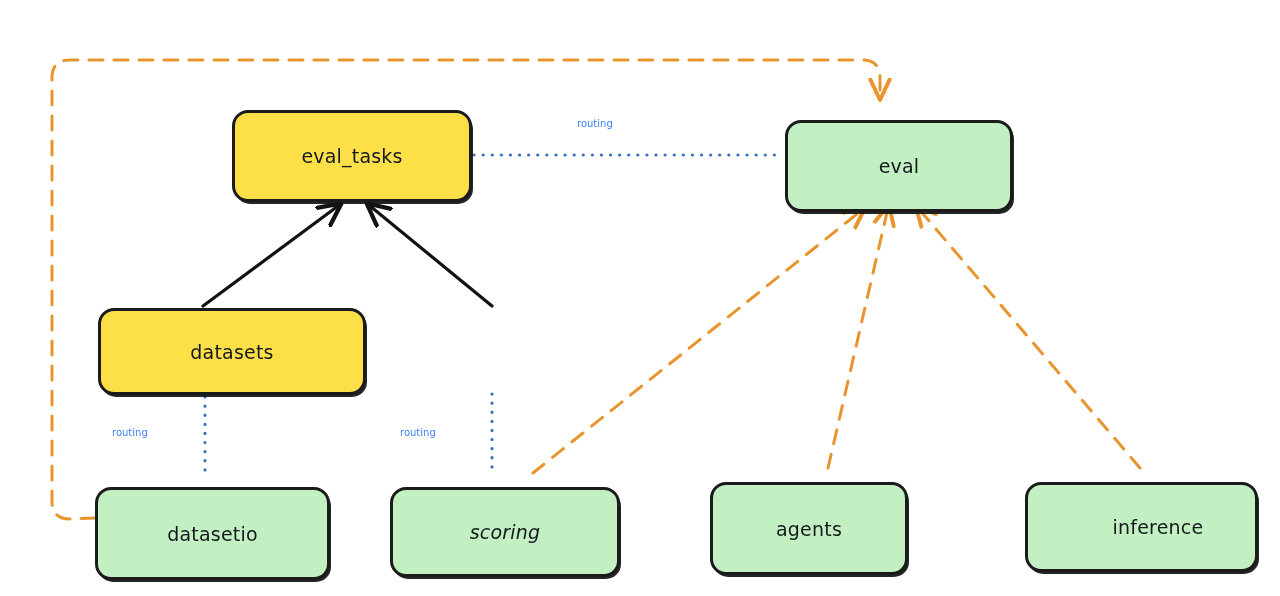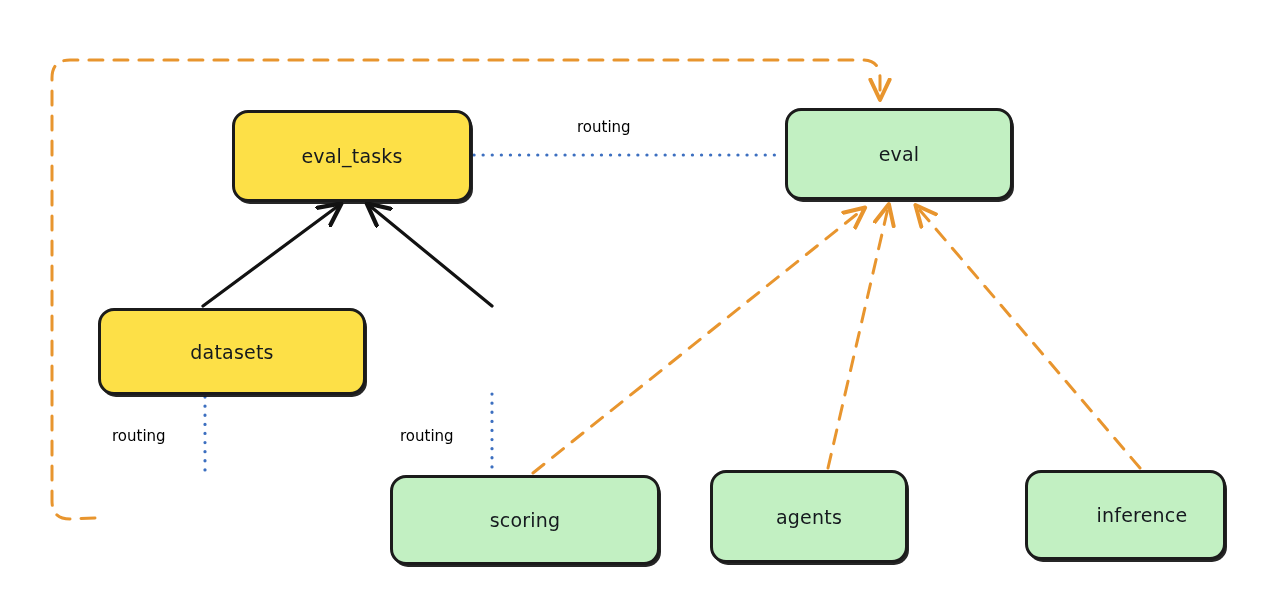--- a/index.html
+++ b/index.html
@@ -40,30 +40,31 @@
     font-size: 19px;
     color: #15191e;
     letter-spacing: 0.2px;
     box-shadow: 2px 3px 0 -1px rgba(20,20,20,0.92);
   }
   .node.blue {
     background: #fde047;
   }
   .node.green {
     background: #c2f0c2;
+    margin-top: 12px;
   }
   .node-label {
     pointer-events: none;
     white-space: nowrap;
   }
   .edge-label {
     position: absolute;
     font-family: "DejaVu Sans", sans-serif;
-    font-size: 15px;
-    color: #000000;
+    font-size: 10px;
+    color: #3b82f6;
     white-space: nowrap;
   }
 </style>
 </head>
 <body>
 
 <div id="canvas">
 
   <svg id="edges" viewBox="0 0 1280 596" xmlns="http://www.w3.org/2000/svg">
     <defs>
@@ -119,30 +120,33 @@
 
   <div class="node green" style="left:785px; top:108px; width:228px; height:92px;">
     <span class="node-label">eval</span>
   </div>
 
   <div class="node blue" style="left:98px; top:308px; width:268px; height:87px;">
     <span class="node-label">datasets</span>
   </div>
 
 
+  <div class="node green" style="left:95px; top:475px; width:235px; height:93px;">
+    <span class="node-label">datasetio</span>
+  </div>
 
-  <div class="node green" style="left:390px; top:475px; width:270px; height:90px;">
+  <div class="node green" style="left:390px; top:475px; width:230px; height:90px;font-style:italic;">
     <span class="node-label">scoring</span>
   </div>
 
   <div class="node green" style="left:710px; top:470px; width:198px; height:93px;">
     <span class="node-label">agents</span>
   </div>
 
-  <div class="node green" style="left:1025px; top:470px; width:201px; height:90px;padding-left:33px;">
+  <div class="node green" style="left:1025px; top:470px; width:233px; height:90px;padding-left:33px;">
     <span class="node-label">inference</span>
   </div>
 
   <div class="edge-label" style="left:577px; top:118px;">routing</div>
 
   <div class="edge-label" style="left:112px; top:427px;">routing</div>
 
   <div class="edge-label" style="left:400px; top:427px;">routing</div>
 
 </div>

